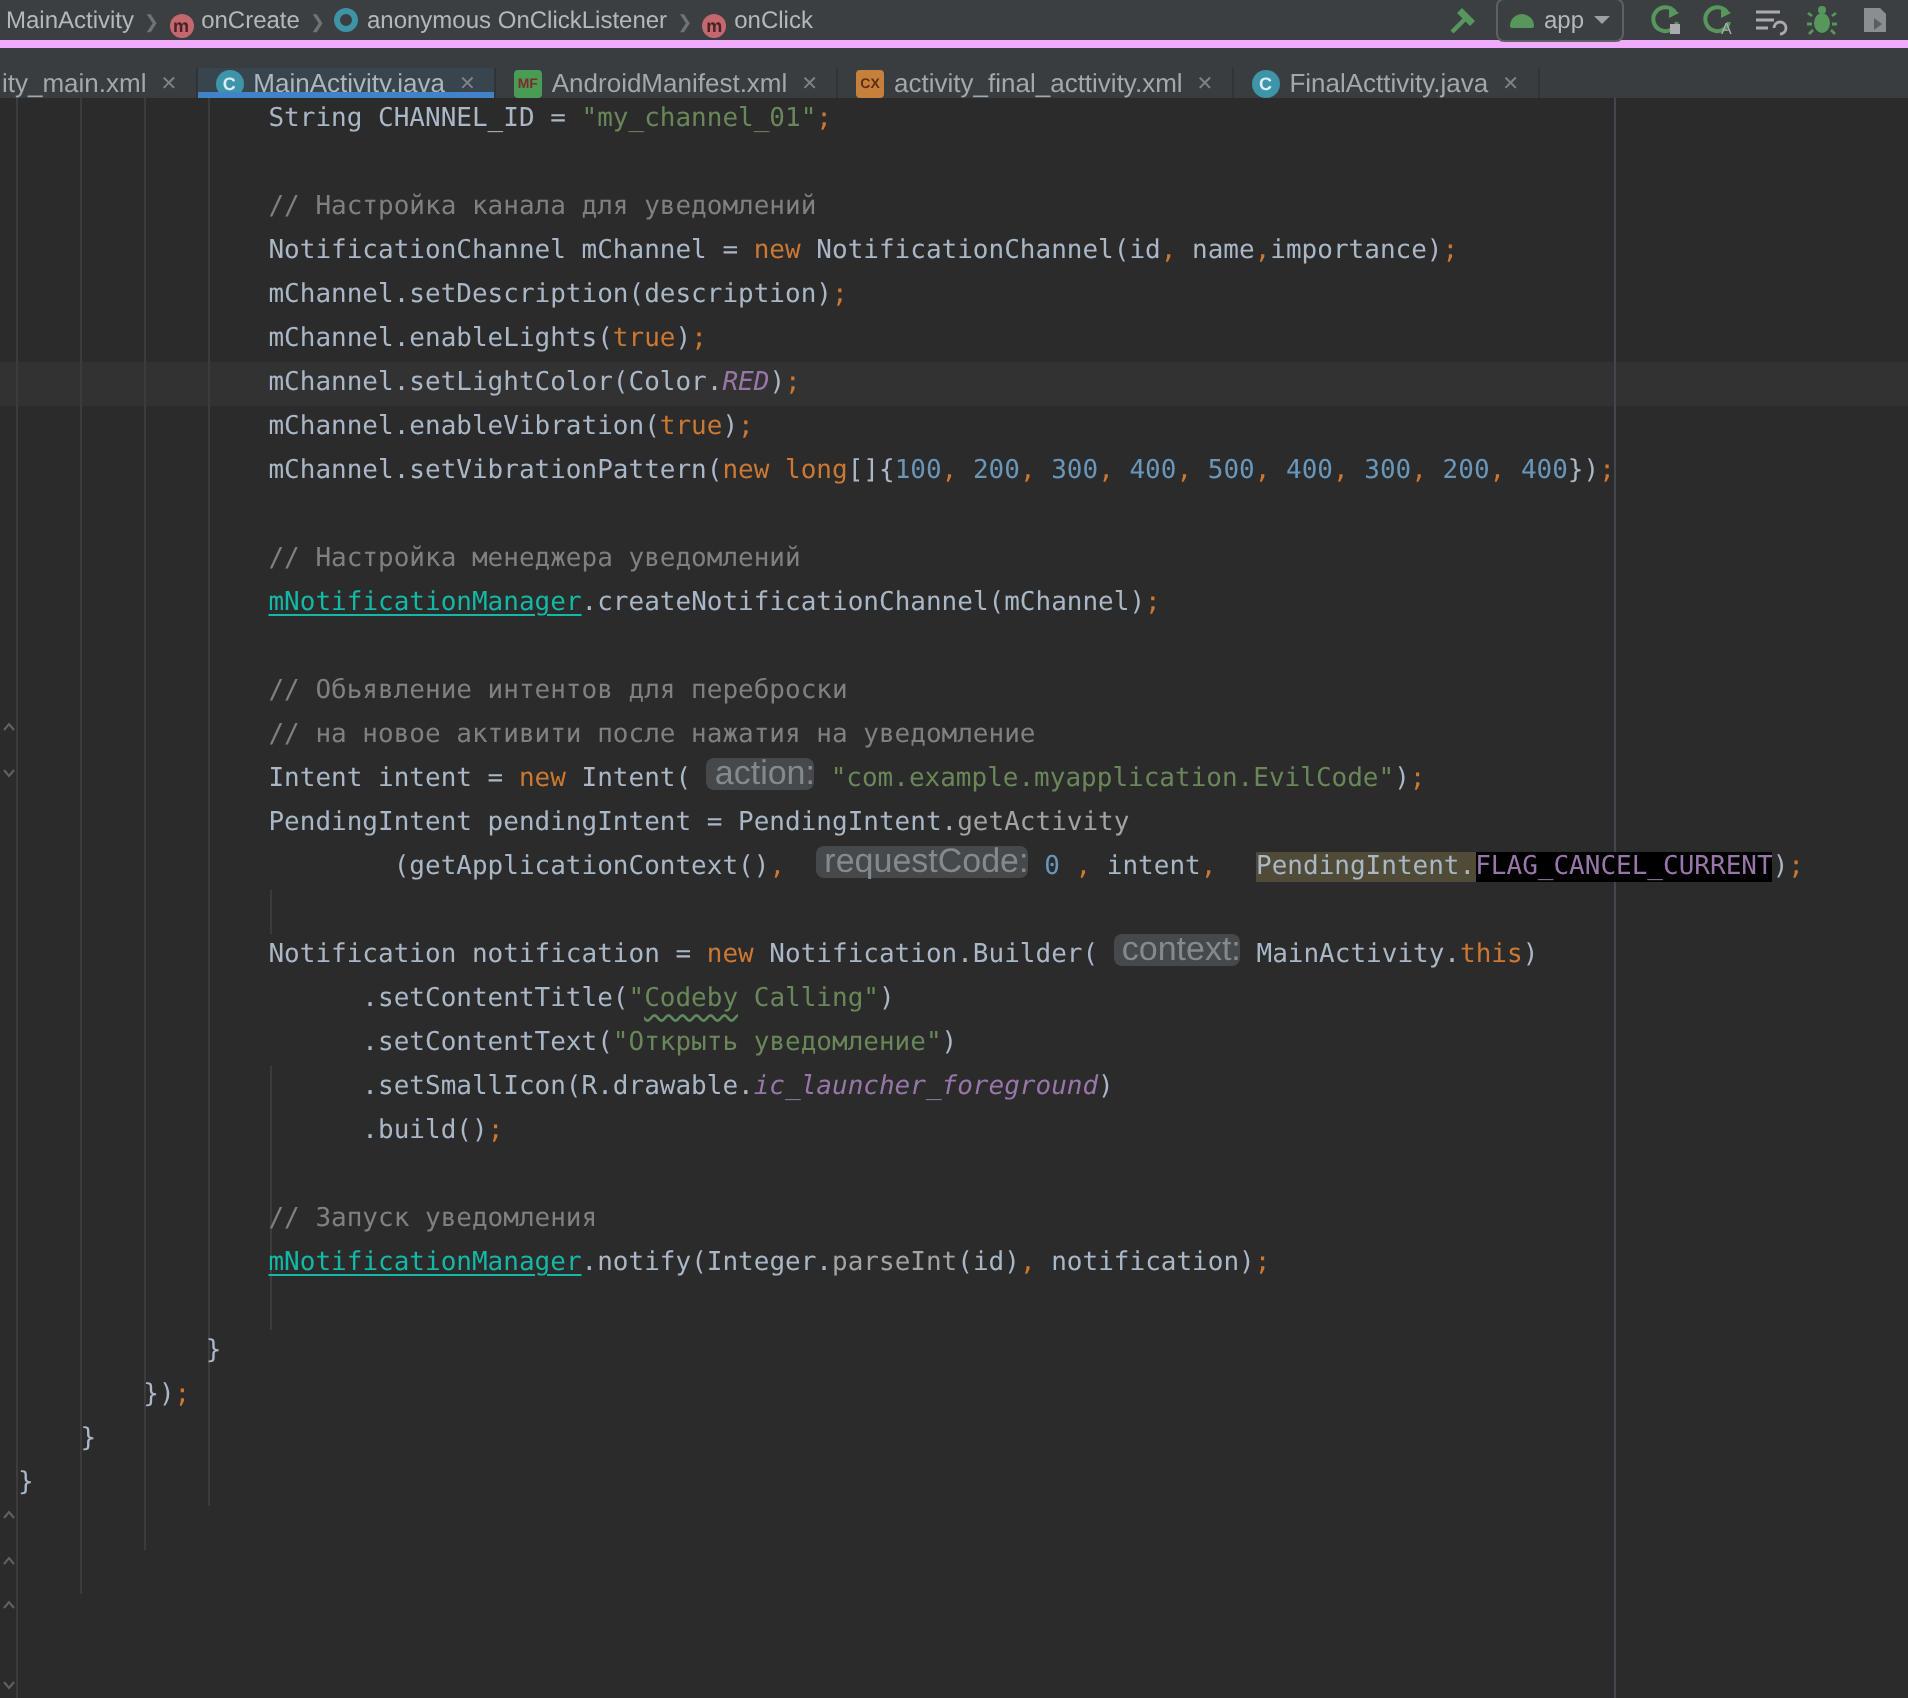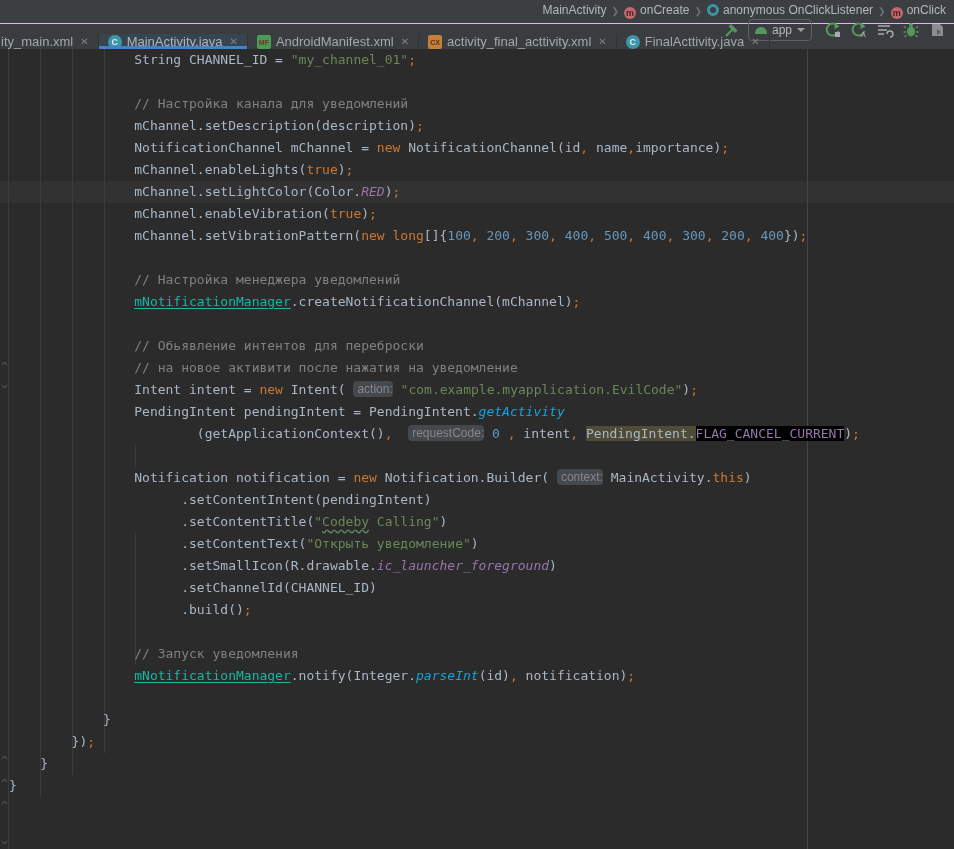--- a/index.html
+++ b/index.html
@@ -1,20 +1,20 @@
 <!DOCTYPE html>
 <html><head>
 <meta charset="utf-8">
 <style>
   * { margin:0; padding:0; box-sizing:border-box; }
   html,body { width:954px; height:849px; overflow:hidden; background:#2B2B2B; }
   body { font-family:"Liberation Sans", sans-serif; }
 
   
-  #topbar { height:24px; background:#3C3F41; display:flex; align-items:flex-end; padding:0 8px 0 3px; border-bottom:1px solid #f0abfc;flex-direction:column; }
+  #topbar { height:24px; background:#3C3F41; display:flex; align-items:center; padding:0 8px 0 3px; border-bottom:4px solid #f0abfc; }
   .crumb { color:#B2B8BC; font-size:12px; white-space:nowrap; }
   .crumb-sep { color:#6E7377; font-size:9px; margin:0 5px; }
   .bc-icon { display:inline-block; vertical-align:-2px; margin-right:4px; }
   .m-icon { width:12px; height:12px; border-radius:50%; background:#C4686F; color:#4A2125; font-size:9px; font-weight:bold; text-align:center; line-height:12px; display:inline-block; }
   .anon-icon { width:12px; height:12px; border-radius:50%; border:3px solid #3E93A6; display:inline-block; }
   #topbar-right { margin-left:auto; display:flex; align-items:center; gap:7px; }
   .combo { height:20px; border:1px solid #5E6163; border-radius:4px; display:flex; align-items:center; padding:10px 6px; gap:5px; color:#B2B8BC; font-size:12px; white-space:nowrap; }
   .dd-arrow { width:0; height:0; border-left:4px solid transparent; border-right:4px solid transparent; border-top:4px solid #9AA0A4; display:inline-block; }
   .droid { width:12px; height:7px; background:#57965C; border-radius:6px 6px 1px 1px; display:inline-block; }
   .phone { width:9px; height:14px; border:1.5px solid #A6ACB0; border-radius:2px; display:inline-block; }
@@ -39,26 +39,26 @@
   .guide { position:absolute; width:1px; background:#3C3C3C; top:0; }
   #marginline { position:absolute; left:807px; top:0; width:1px; height:800px; background:#43464A; }
   #code { position:absolute; left:9px; top:0; font-family:"DejaVu Sans Mono", monospace; font-size:13px; line-height:22px; }
   .cl { height:22px; white-space:pre; color:#A9B7C6; }
   .d { color:#A9B7C6; }
   .k { color:#CC7832; }
   .s { color:#6A8759; }
   .n { color:#6897BB; }
   .c { color:#808080; }
   .sc { color:#9876AA; font-style:italic; }
-  .i { color:#0ea5e9; font-style:italic; }
+  .i { color:#a3a3a3; }
   .f { color:#14b8a6; text-decoration:underline; text-underline-offset:2px; }
-  .dh { color:#A9B7C6; background:#4F4B37; }
+  .dh { color:#A9B7C6; background:#4F4B37;margin-left:12px; }
   .sch { color:#9876AA; background:#000000; }
   .ms { color:#6A8759; text-decoration:underline wavy #5F8A5E; text-underline-offset:3px; }
-  .ch { display:inline-block; background:#45494C; color:#85898D; border-radius:4px; font-family:"Liberation Sans",sans-serif; font-size:12px; line-height:14px; padding:1px 0 1px 4px; vertical-align:1px; }
+  .ch { display:inline-block; background:#45494C; color:#85898D; border-radius:4px; font-family:"Liberation Sans",sans-serif; font-size:17px; line-height:14px; padding:1px 0 1px 4px; vertical-align:1px; }
   .fold { position:absolute; left:1px; width:7px; height:7px; color:#5F6366; }
   .fold svg { display:block; }
 </style>
 </head>
 <body>
 
 <div id="topbar">
   <span id="breadcrumbs"><span class="crumb">MainActivity</span><span class="crumb-sep">❯</span><span class="m-icon bc-icon">m</span><span class="crumb">onCreate</span><span class="crumb-sep">❯</span><span class="anon-icon bc-icon"></span><span class="crumb">anonymous OnClickListener</span><span class="crumb-sep">❯</span><span class="m-icon bc-icon">m</span><span class="crumb">onClick</span></span>
   <span id="topbar-right">
     <svg class="tool-ic" viewBox="0 0 18 18">
@@ -131,42 +131,40 @@
   <div class="guide" style="left:40px; height:748px;"></div>
   <div class="guide" style="left:72px; height:726px;"></div>
   <div class="guide" style="left:104px;height:704px;"></div>
   <div class="guide" style="left:135px;top:396px;height:22px;"></div>
   <div class="guide" style="left:135px;top:484px;height:132px;"></div>
   <div id="marginline"></div>
   <div id="code">
       <div class="cl"><span class="d">                String CHANNEL_ID = </span><span class="s">"my_channel_01"</span><span class="k">;</span></div>
       <div class="cl"></div>
       <div class="cl"><span class="c">                // Настройка канала для уведомлений</span></div>
+      <div class="cl"><span class="d">                NotificationChannel mChannel = </span><span class="k">new</span><span class="d"> NotificationChannel(id</span><span class="k">,</span><span class="d"> name</span><span class="k">,</span><span class="d">importance)</span><span class="k">;</span></div>
       <div class="cl"><span class="d">                mChannel.setDescription(description)</span><span class="k">;</span></div>
-      <div class="cl"><span class="d">                NotificationChannel mChannel = </span><span class="k">new</span><span class="d"> NotificationChannel(id</span><span class="k">,</span><span class="d"> name</span><span class="k">,</span><span class="d">importance)</span><span class="k">;</span></div>
       <div class="cl"><span class="d">                mChannel.enableLights(</span><span class="k">true</span><span class="d">)</span><span class="k">;</span></div>
       <div class="cl"><span class="d">                mChannel.setLightColor(Color.</span><span class="sc">RED</span><span class="d">)</span><span class="k">;</span></div>
       <div class="cl"><span class="d">                mChannel.enableVibration(</span><span class="k">true</span><span class="d">)</span><span class="k">;</span></div>
       <div class="cl"><span class="d">                mChannel.setVibrationPattern(</span><span class="k">new</span><span class="d"> </span><span class="k">long</span><span class="d">[]{</span><span class="n">100</span><span class="k">,</span><span class="d"> </span><span class="n">200</span><span class="k">,</span><span class="d"> </span><span class="n">300</span><span class="k">,</span><span class="d"> </span><span class="n">400</span><span class="k">,</span><span class="d"> </span><span class="n">500</span><span class="k">,</span><span class="d"> </span><span class="n">400</span><span class="k">,</span><span class="d"> </span><span class="n">300</span><span class="k">,</span><span class="d"> </span><span class="n">200</span><span class="k">,</span><span class="d"> </span><span class="n">400</span><span class="d">})</span><span class="k">;</span></div>
       <div class="cl"></div>
       <div class="cl"><span class="c">                // Настройка менеджера уведомлений</span></div>
       <div class="cl"><span class="d">                </span><span class="f">mNotificationManager</span><span class="d">.createNotificationChannel(mChannel)</span><span class="k">;</span></div>
       <div class="cl"></div>
       <div class="cl"><span class="c">                // Обьявление интентов для переброски</span></div>
       <div class="cl"><span class="c">                // на новое активити после нажатия на уведомление</span></div>
       <div class="cl"><span class="d">                Intent intent = </span><span class="k">new</span><span class="d"> Intent( </span><span class="ch">action:</span><span class="d"> </span><span class="s">"com.example.myapplication.EvilCode"</span><span class="d">)</span><span class="k">;</span></div>
       <div class="cl"><span class="d">                PendingIntent pendingIntent = PendingIntent.</span><span class="i">getActivity</span></div>
       <div class="cl"><span class="d">                        (getApplicationContext()</span><span class="k">,</span><span class="d">  </span><span class="ch">requestCode:</span><span class="d"> </span><span class="n">0</span><span class="d"> </span><span class="k">,</span><span class="d"> intent</span><span class="k">,</span><span class="d"> </span><span class="dh">PendingIntent.</span><span class="sch">FLAG_CANCEL_CURRENT</span><span class="d">)</span><span class="k">;</span></div>
       <div class="cl"></div>
       <div class="cl"><span class="d">                Notification notification = </span><span class="k">new</span><span class="d"> Notification.Builder( </span><span class="ch">context:</span><span class="d"> MainActivity.</span><span class="k">this</span><span class="d">)</span></div>
-      <div class="cl"><span class="d">                      .setContentIntent(pendingIntent)</span></div>
       <div class="cl"><span class="d">                      .setContentTitle(</span><span class="s">"</span><span class="ms">Codeby</span><span class="s"> Calling"</span><span class="d">)</span></div>
       <div class="cl"><span class="d">                      .setContentText(</span><span class="s">"Открыть уведомление"</span><span class="d">)</span></div>
       <div class="cl"><span class="d">                      .setSmallIcon(R.drawable.</span><span class="sc">ic_launcher_foreground</span><span class="d">)</span></div>
-      <div class="cl"><span class="d">                      .setChannelId(CHANNEL_ID)</span></div>
       <div class="cl"><span class="d">                      .build()</span><span class="k">;</span></div>
       <div class="cl"></div>
       <div class="cl"><span class="c">                // Запуск уведомления</span></div>
       <div class="cl"><span class="d">                </span><span class="f">mNotificationManager</span><span class="d">.notify(Integer.</span><span class="i">parseInt</span><span class="d">(id)</span><span class="k">,</span><span class="d"> notification)</span><span class="k">;</span></div>
       <div class="cl"></div>
       <div class="cl"><span class="d">            }</span></div>
       <div class="cl"><span class="d">        })</span><span class="k">;</span></div>
       <div class="cl"><span class="d">    }</span></div>
       <div class="cl"><span class="d">}</span></div>
     </div>

